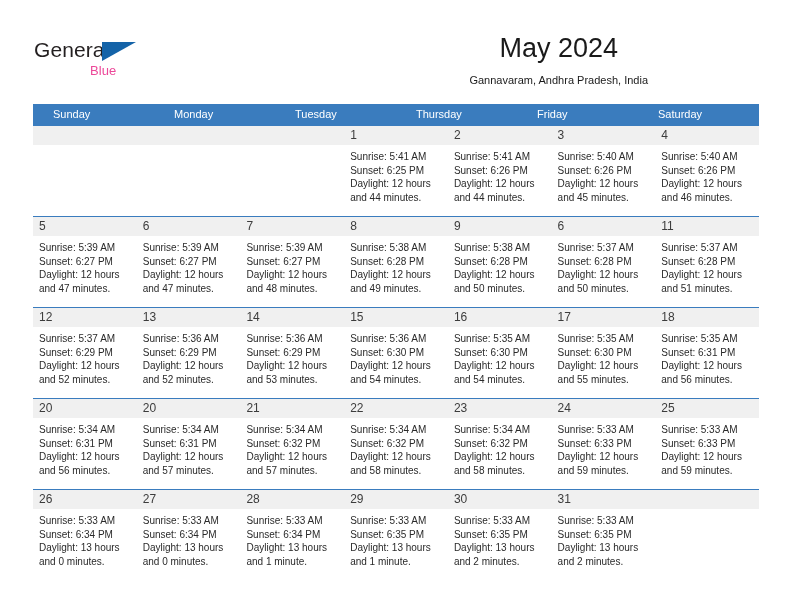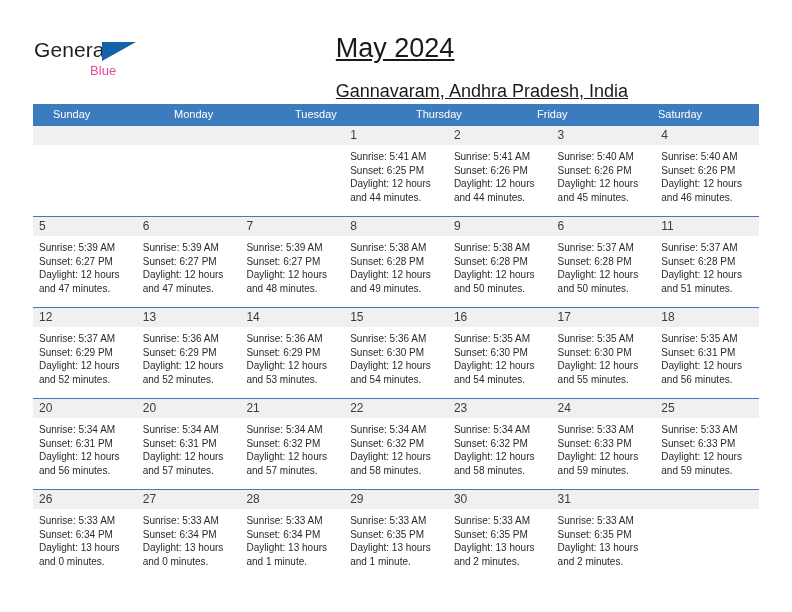--- a/index.html
+++ b/index.html
@@ -22,20 +22,21 @@
     box-sizing: border-box;
   }
 
   
   .header {
     position: absolute;
     left: 0;
     top: 0;
     width: 664px;
     height: 104px;
+    padding-left: 6px;
   }
   .logo {
     position: absolute;
     left: 34px;
     top: 38px;
     width: 180px;
     height: 48px;
   }
   .logo-general {
     position: absolute;
@@ -60,35 +61,34 @@
     left: 56px;
     top: 21px;
     font-size: 13px;
     letter-spacing: 0.1px;
     color: #ec4899;
     line-height: 24px;
   }
 
   .title-block {
     position: absolute;
-    right: 36px;
+    right: 22px;
     top: 32px;
-    text-align: left;
-    text-decoration: underline;
+    text-align: center;
   }
   .cal-title {
     font-size: 27px;
     font-weight: normal;
     color: #1a1a1a;
     line-height: 32px;
     white-space: nowrap;
   }
   .cal-subtitle {
-    margin-top: 18px;
-    font-size: 18px;
+    margin-top: 7px;
+    font-size: 11px;
     font-weight: normal;
     color: #1a1a1a;
     line-height: 18px;
     white-space: nowrap;
   }
 
   
   .calendar {
     position: absolute;
     left: 33px;

